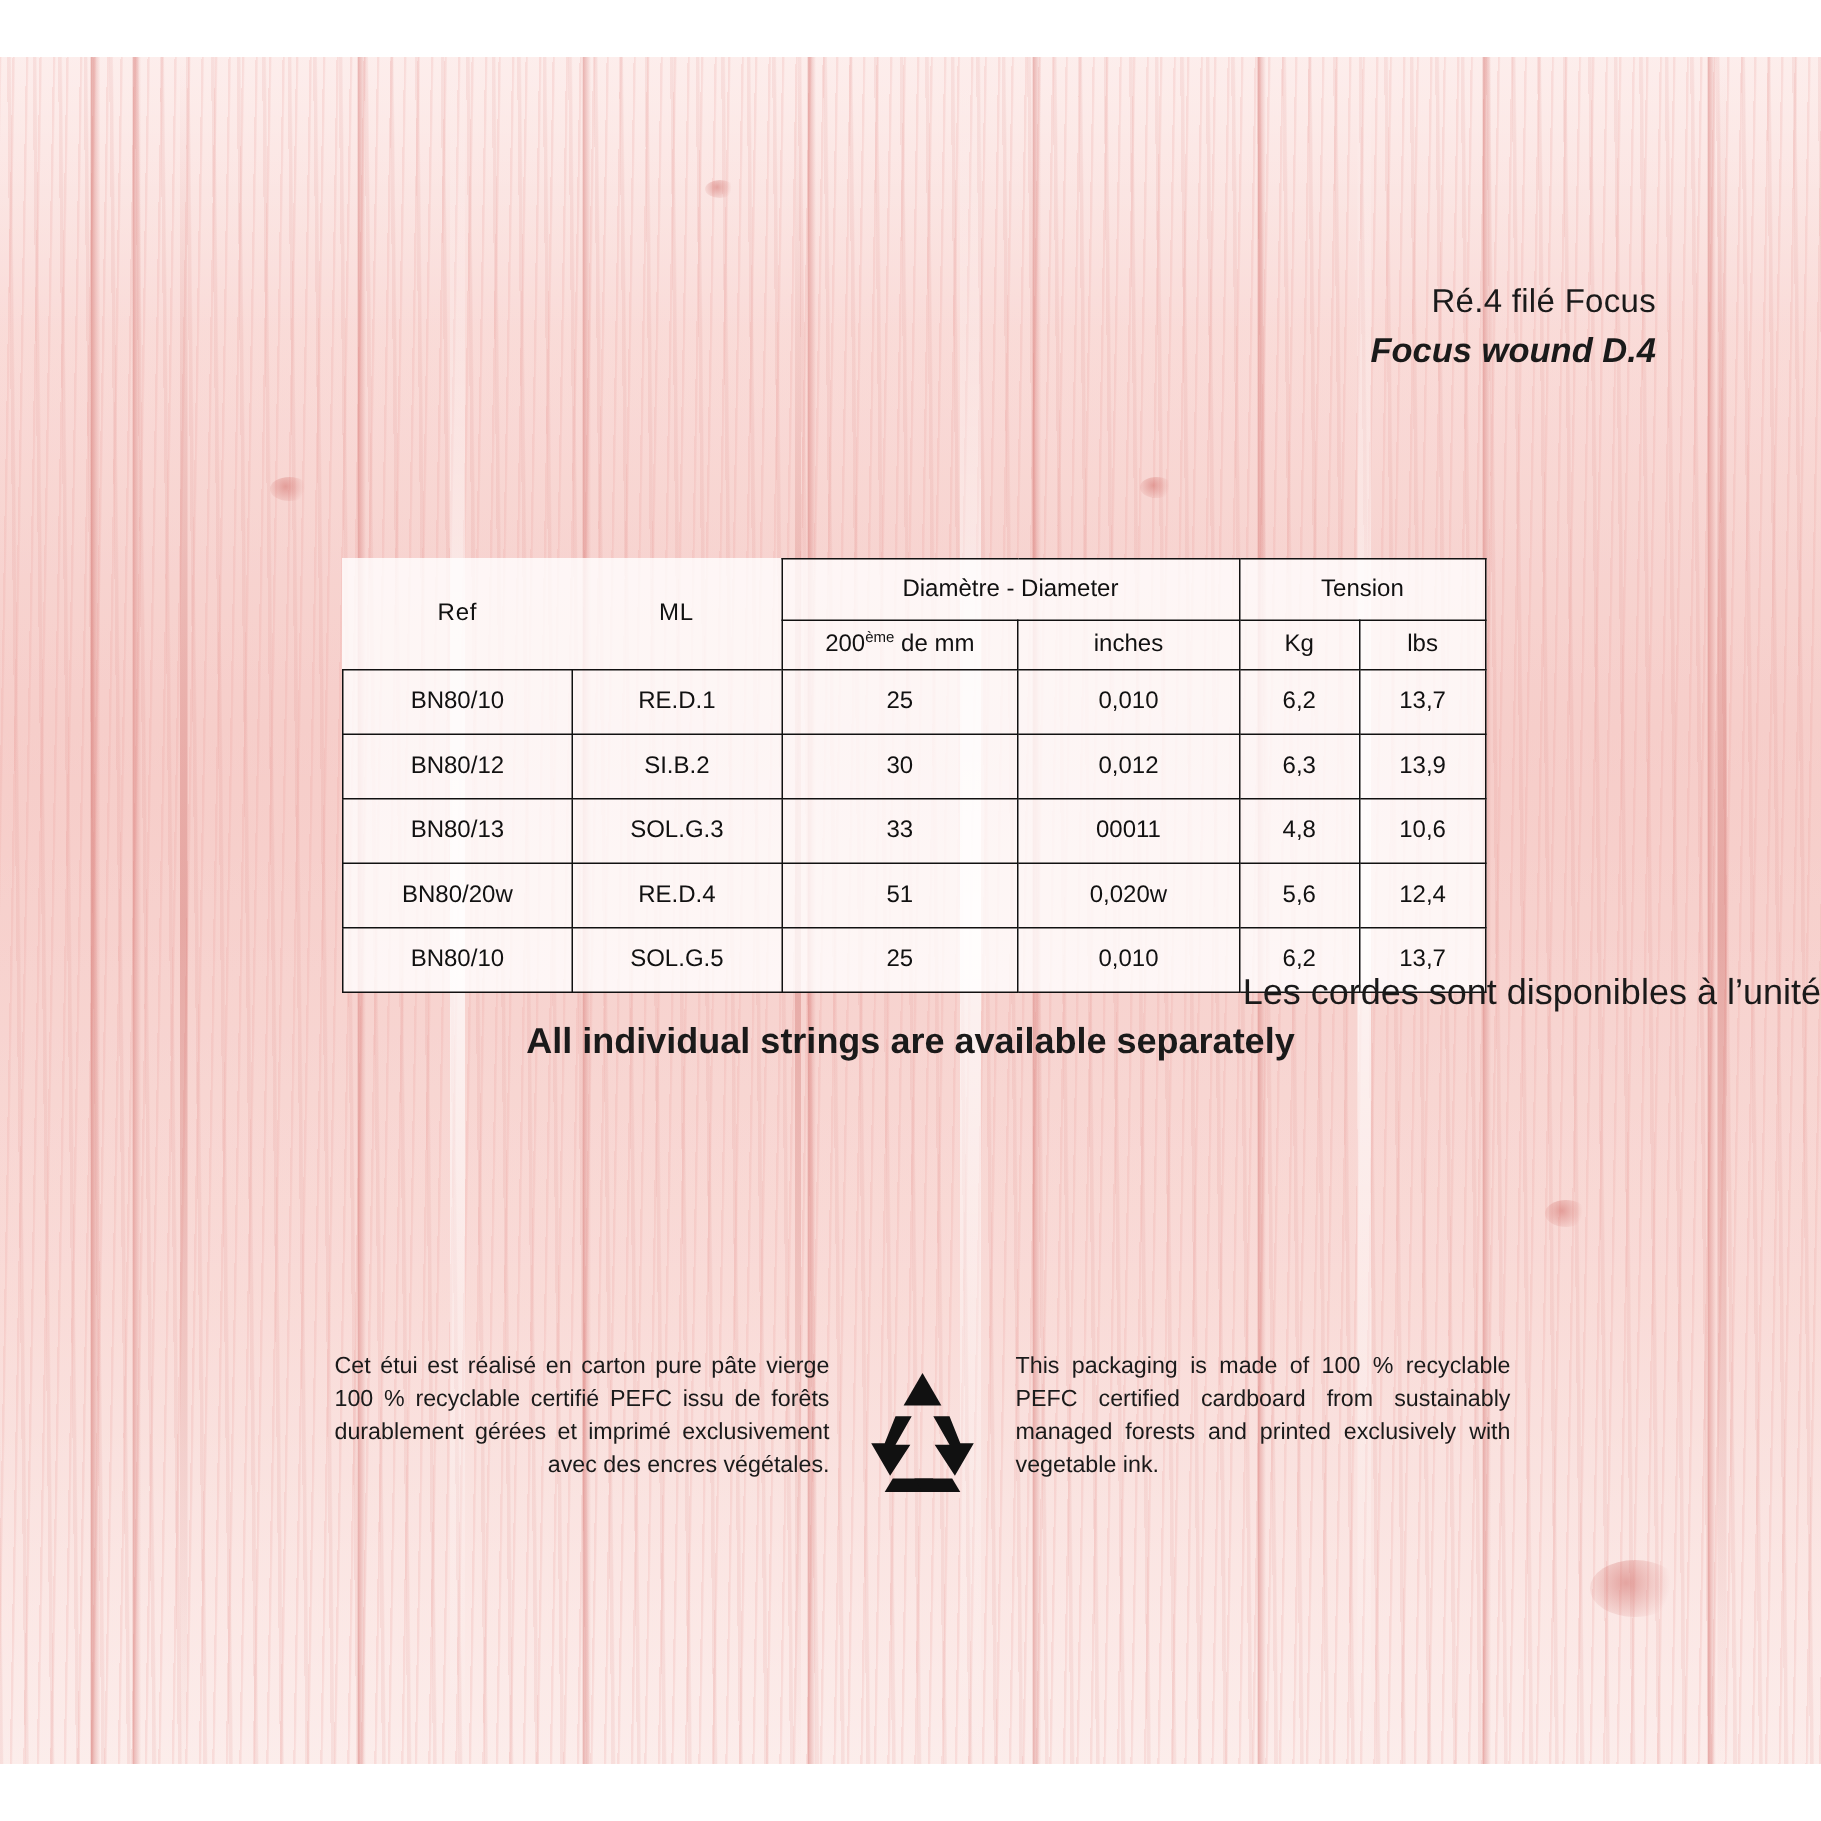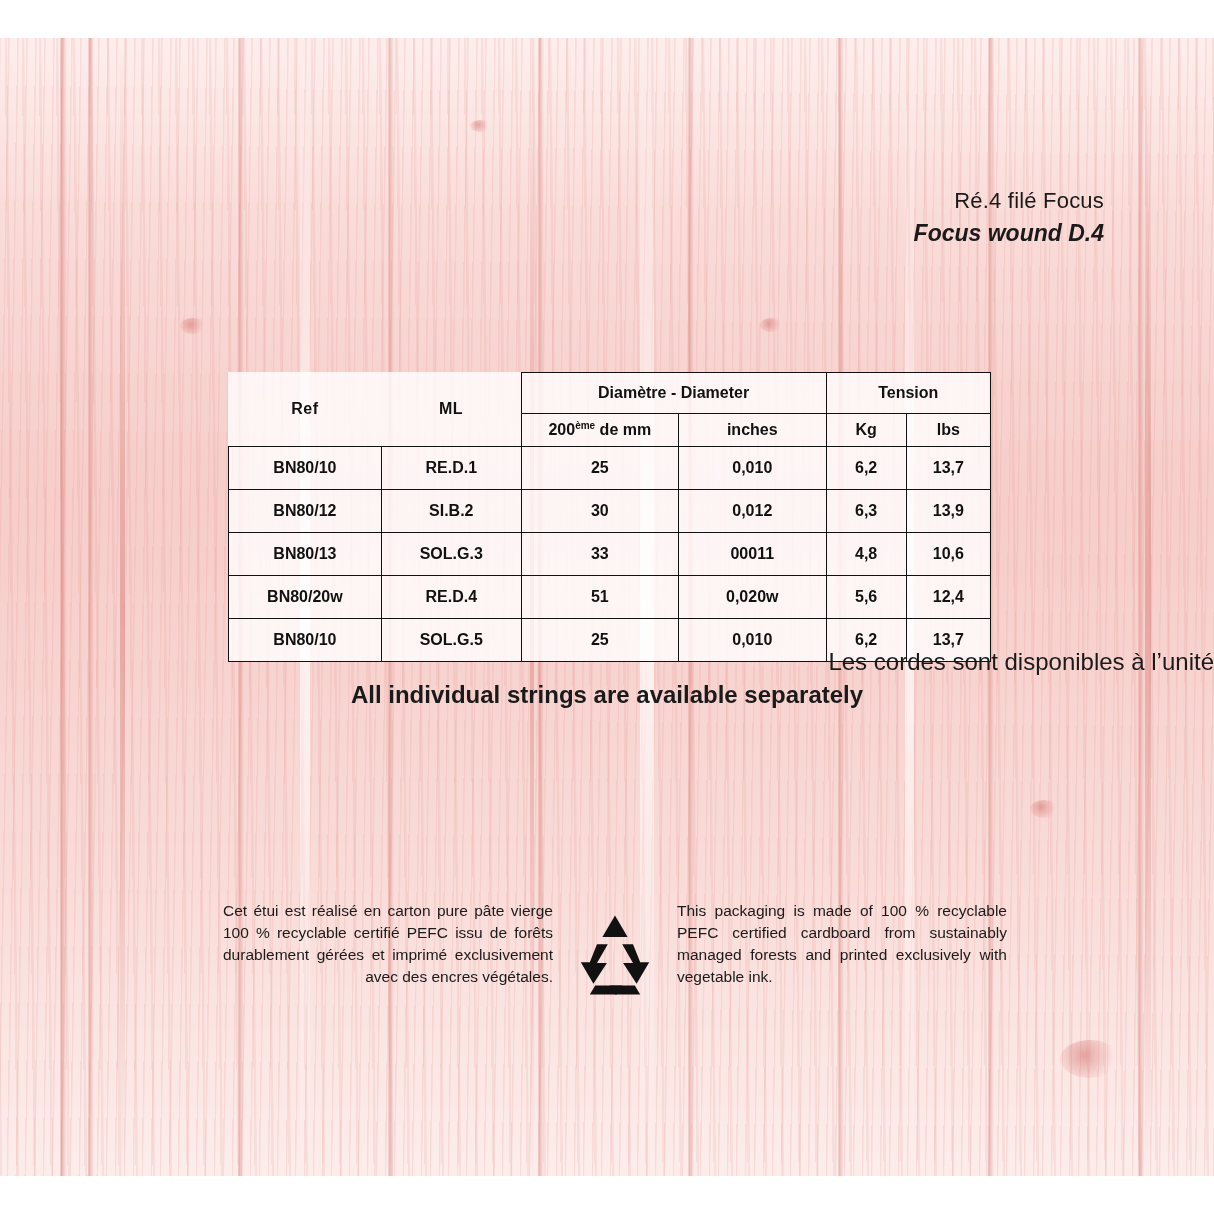--- a/index.html
+++ b/index.html
@@ -130,21 +130,21 @@
     top: 372px;
     width: 763px;
     border-collapse: collapse;
     background: rgba(255,255,255,0.80);
     color: #111;
   }
   #string-table td, #string-table th {
     border: 1.6px solid #111;
     padding: 0;
     text-align: center;
-    font-weight: bold;
+    font-weight: normal;
     font-size: 16px;
   }
   .tbl-head-left {
     border: none !important;
     background: transparent !important;
   }
   .ttl-ref {
     font-size: 38px;
     font-weight: bold;
     letter-spacing: 0.5px;

